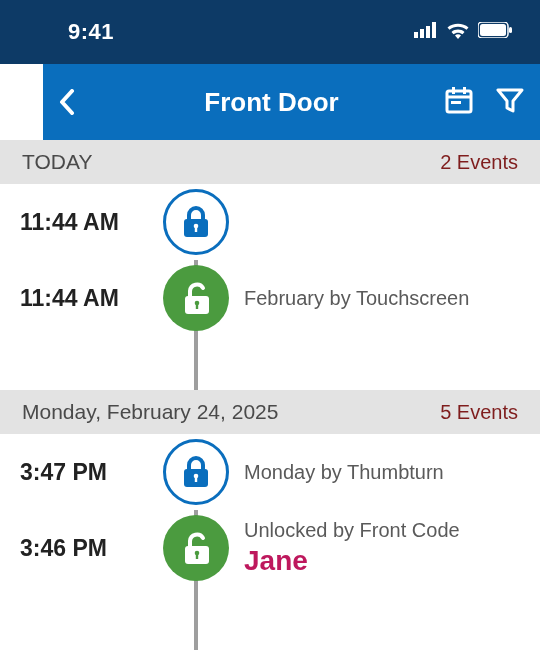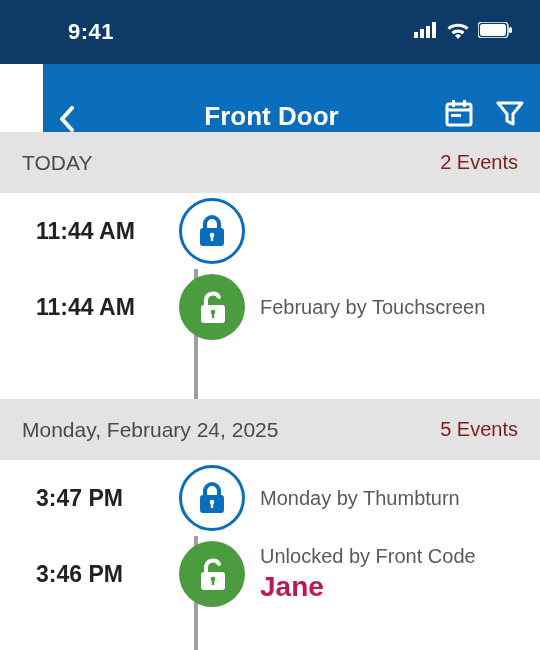--- a/index.html
+++ b/index.html
@@ -1,27 +1,27 @@
 <!DOCTYPE html>
 <html><head>
 <meta charset="utf-8">
 <style>
   * { box-sizing: border-box; margin: 0; padding: 0; }
   html, body { width: 540px; height: 650px; font-family: -apple-system, Helvetica, Arial, sans-serif; background: #fff; overflow: hidden; }
   .status-bar { height: 64px; background: #0d3a66; color: #fff; display: flex; align-items: center; justify-content: space-between; padding: 0 28px 0 68px; }
   .status-time { font-size: 22px; font-weight: 600; letter-spacing: 0.5px; }
   .status-icons { display: flex; align-items: center; gap: 8px; }
-  .nav-bar { height: 68px; background: #0a6ebd; color: #fff; display: flex; align-items: flex-end; padding: 0 16px; margin-left: 43px; }
+  .nav-bar { height: 76px; background: #0a6ebd; color: #fff; display: flex; align-items: center; padding: 0 16px; margin-left: 43px; }
   .nav-back { width: 40px; display: flex; align-items: center; justify-content: flex-start; }
   .nav-title { flex: 1; text-align: center; font-size: 26px; font-weight: 700; }
   .nav-actions { display: flex; align-items: center; gap: 22px; }
-  .section-header { height: 61px; background: #e3e3e3; display: flex; align-items: center; justify-content: space-between; padding: 0 22px; color: #4a4a4a; font-size: 21px; }
+  .section-header { height: 44px; background: #e3e3e3; display: flex; align-items: center; justify-content: space-between; padding: 0 22px; color: #4a4a4a; font-size: 21px; }
   .section-header .count { color: #7f1d1d; font-size: 20px; }
   .events { position: relative; background: #fff; }
-  .event-row { display: flex; align-items: center; height: 76px; position: relative; margin-left: 16px; }
+  .event-row { display: flex; align-items: center; height: 76px; position: relative; }
   .event-time { width: 158px; padding-left: 20px; font-size: 23px; font-weight: 700; color: #222; }
   .event-icon-col { width: 76px; display: flex; align-items: center; justify-content: center; position: relative; z-index: 2; }
   .event-desc { flex: 1; padding-left: 10px; color: #5a5a5a; font-size: 20px; line-height: 1.25; }
   .event-desc .sub { color: #be185d; font-size: 28px; font-weight: 600; }
   .icon-circle { width: 66px; height: 66px; border-radius: 50%; display: flex; align-items: center; justify-content: center; }
   .icon-circle.locked { background: #fff; border: 3px solid #0a6ebd; }
   .icon-circle.unlocked { background: #4b9b3f; }
   .timeline-seg { position: absolute; left: 194px; width: 4px; background: #9e9e9e; z-index: 1; }
 </style>
 </head>

